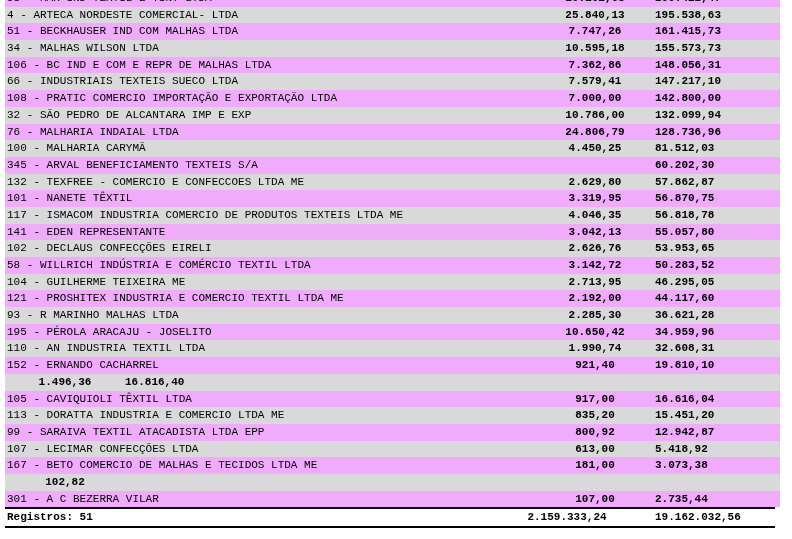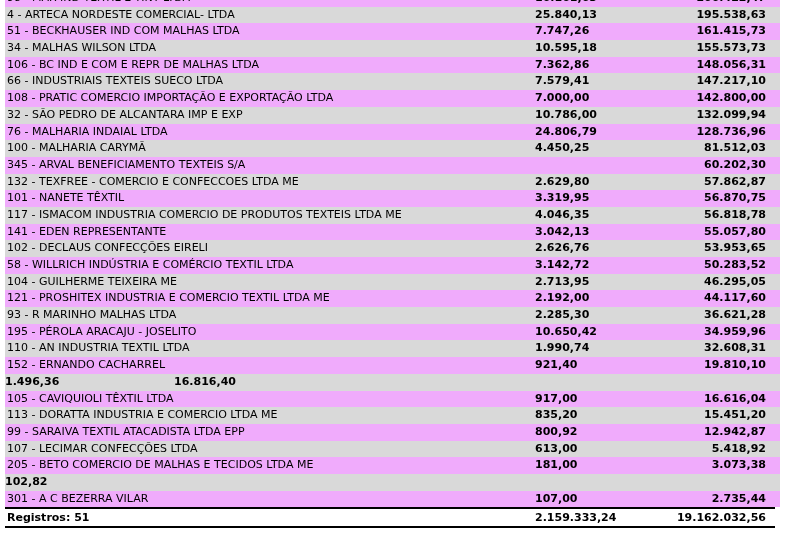--- a/index.html
+++ b/index.html
@@ -1,37 +1,37 @@
 <!DOCTYPE html>
 <html style="--shade: #d9d9d9;"><head>
 <meta charset="utf-8">
 <style>
   html,body{margin:0;padding:0;}
   body{
     width:792px;height:539px;overflow:hidden;background:#ffffff;
     font-family:"DejaVu Sans","Liberation Sans",sans-serif;
     font-size:11px;color:#000;
   }
-  .viewport{position:relative;width:792px;height:539px;overflow:hidden;}
+  .viewport{position:relative;width:792px;height:539px;overflow:hidden;font-family:Liberation Mono, monospace;}
   .rows{margin-top:-10px;}
   .row{
     display:flex;align-items:center;
     height:16.7px;line-height:16.7px;
     margin-left:5px;width:775px;
     background:#f0abfc;white-space:nowrap;
   }
   .row:nth-child(even){background:var(--shade,#d9d9d9);}
   .cell{overflow:hidden;}
   .name{flex:1;padding-left:2px;}
-  .num{width:120px;text-align:left;font-weight:bold;}
-  .num2{width:125px;text-align:right;font-weight:bold;padding-right:14px;box-sizing:border-box;}
+  .num{width:120px;text-align:center;font-weight:bold;}
+  .num2{width:125px;font-weight:bold;padding-right:26px;box-sizing:border-box;}
   .rule{height:2px;background:#000;width:770px;margin-left:5px;}
   .footer-row{
     display:flex;align-items:center;height:17px;line-height:17px;
-    margin-left:5px;width:775px;background:#fff;font-weight:bold;white-space:nowrap;
+    margin-left:5px;width:775px;background:#fff;font-weight:bold;white-space:nowrap;gap:28px;
   }
   .footer-row .name{font-weight:bold;}
 </style>
 </head>
 <body>
 
 <div class="viewport">
 
   <div class="rows" id="rows">
     <div class="row">
@@ -194,21 +194,21 @@
       <div class="cell num2">12.942,87</div>
     </div>
 
     <div class="row">
       <div class="cell name">107 - LECIMAR CONFECÇÕES LTDA</div>
       <div class="cell num">613,00</div>
       <div class="cell num2">5.418,92</div>
     </div>
 
     <div class="row">
-      <div class="cell name">205 - BETO COMERCIO DE MALHAS E TECIDOS LTDA ME</div>
+      <div class="cell name">167 - BETO COMERCIO DE MALHAS E TECIDOS LTDA ME</div>
       <div class="cell num">181,00</div>
       <div class="cell num2">3.073,38</div>
     </div>
 
     <div class="row">
       <div class="cell num">102,82</div>
     </div>
 
     <div class="row">
       <div class="cell name">301 - A C BEZERRA VILAR</div>

